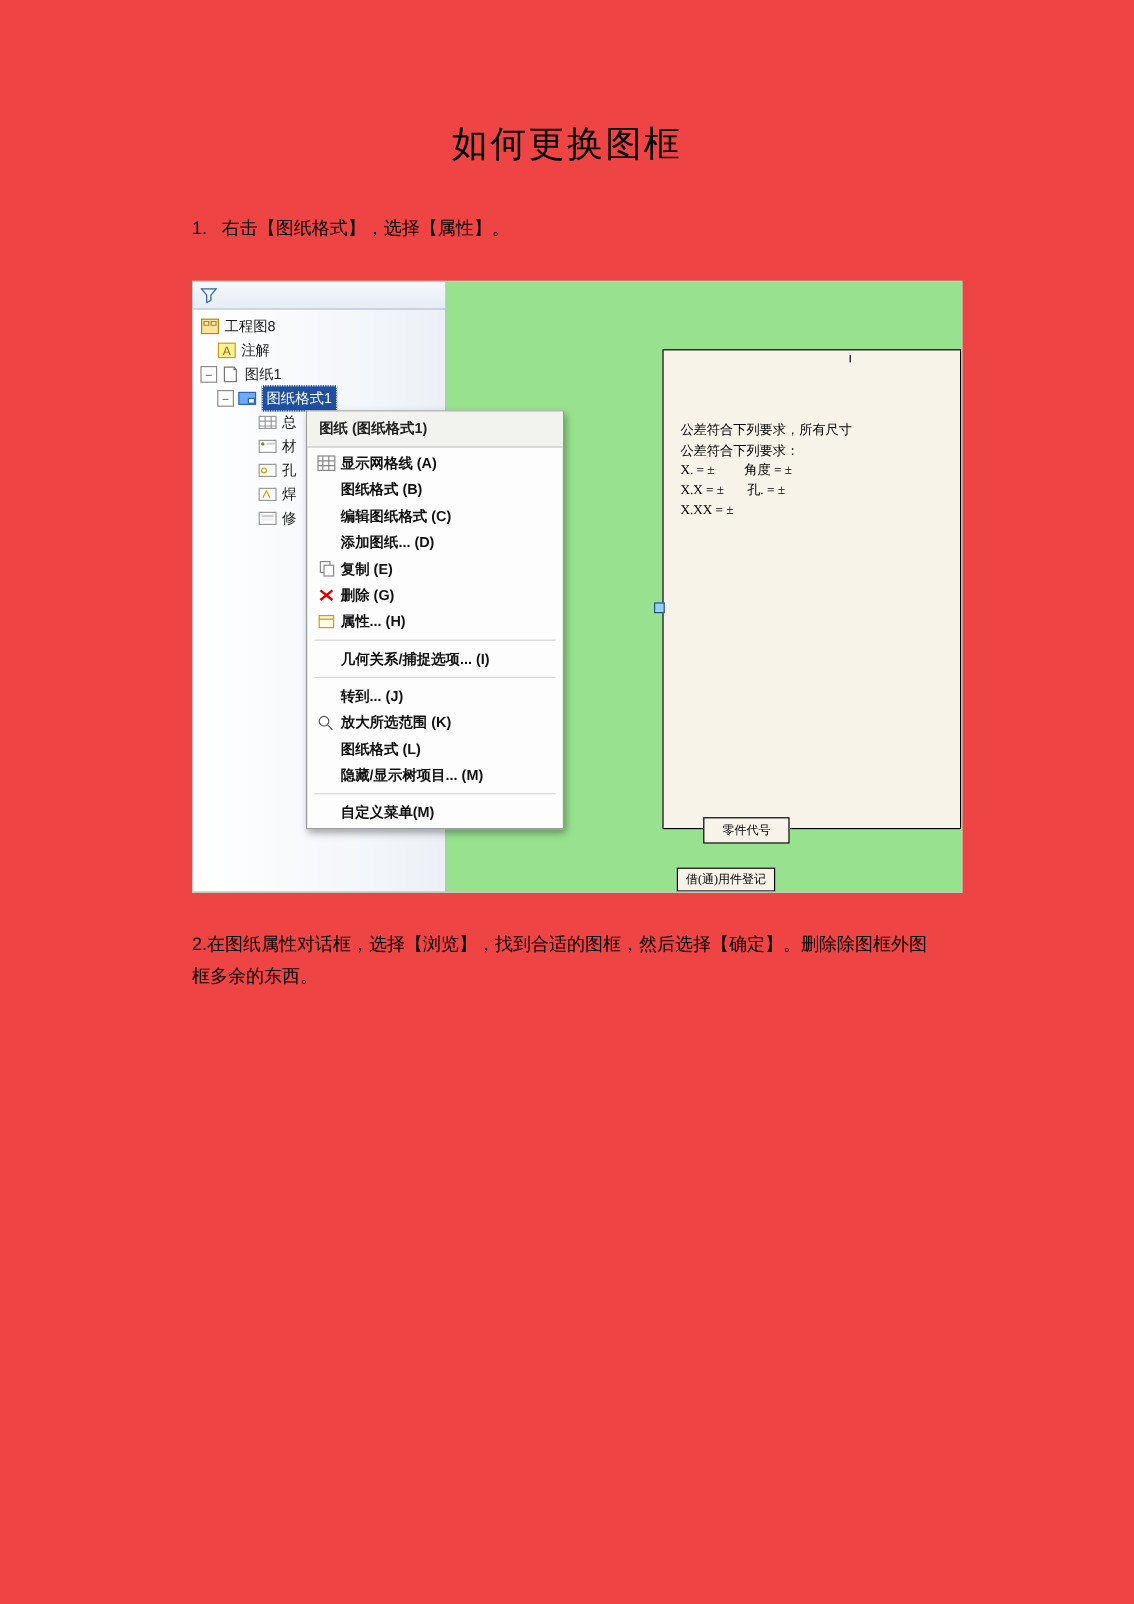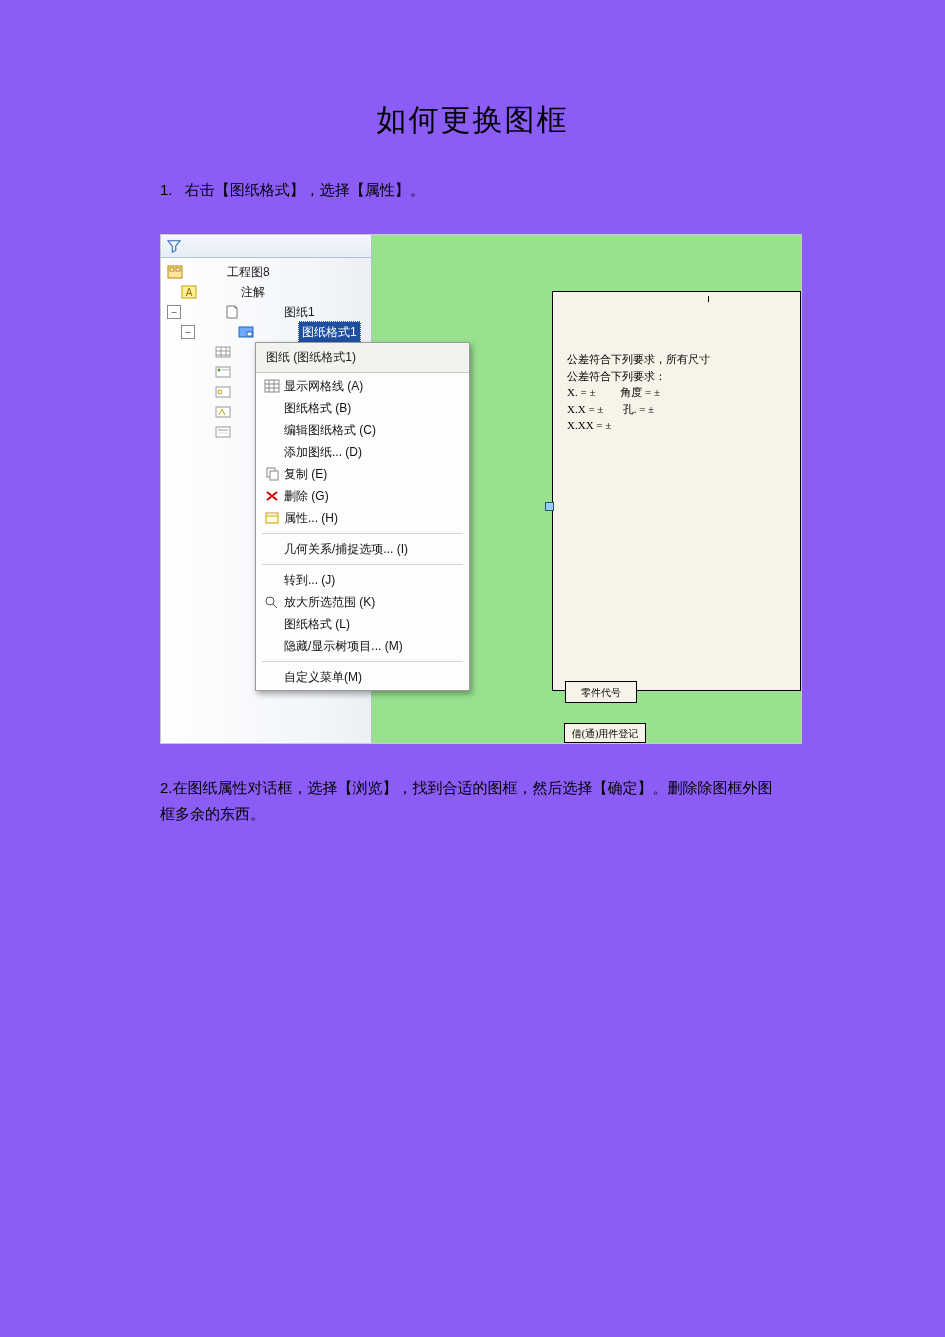--- a/index.html
+++ b/index.html
@@ -1,40 +1,40 @@
 <!DOCTYPE html>
 <html><head>
 <meta charset="utf-8">
 <style>
   html,body{margin:0;padding:0;background:#fff;font-family:"Microsoft YaHei","SimSun",Arial,sans-serif;color:#000;}
-  .page{width:945px;min-height:1337px;margin:0 auto;background:#8b5cf6;position:relative;}
+  .page{width:945px;min-height:1337px;margin:0 auto;background:#ef4444;position:relative;}
   .doc-title{font-size:30px;text-align:center;padding:100px 0 40px 0;letter-spacing:2px;}
   .step1{font-size:15px;margin:0 0 34px 160px;}
   .step1 .num{color:#000;margin-right:8px;}
   .step2{font-size:15px;margin:31px 160px 0 160px;line-height:1.7;}
   .shot{position:relative;margin-left:160px;width:640px;height:508px;background:#98e28f;overflow:hidden;border:1px solid #c9c9c9;}
   
   .tree-panel{position:absolute;left:0;top:0;width:210px;height:100%;background:linear-gradient(to right,#fff 0,#f3f6fa 70%,#ecf0f5 100%);border-right:1px solid #b2c0d1;}
   .tree-top{height:22px;background:linear-gradient(#f5f8fc,#e6edf5);border-bottom:1px solid #b2c0d1;display:flex;align-items:center;padding-left:6px;}
   .funnel{width:14px;height:14px;display:inline-flex;align-items:center;justify-content:center;color:#2a66b5;}
   .tree{padding:4px 4px 0 6px;font-size:12px;line-height:20px;color:#1a1a1a;}
-  .node{display:flex;align-items:center;height:20px;gap:40px;}
+  .node{display:flex;align-items:center;height:20px;}
   .exp{width:12px;height:12px;border:1px solid #8a8a8a;display:inline-flex;align-items:center;justify-content:center;font-size:9px;line-height:9px;color:#333;margin-right:3px;background:#fff;}
   .ico{width:16px;height:14px;margin-right:4px;display:inline-flex;align-items:center;justify-content:center;}
   .ico svg{width:16px;height:14px;}
   .sel{background:#1e4fa0;color:#fff;border:1px dotted #fff;padding:0 3px;}
   .ind1{padding-left:14px;}
   .ind3{padding-left:48px;}
   
   .ctx{position:absolute;left:94px;top:107px;width:213px;background:#fdfdfd;border:1px solid #9b9b9b;box-shadow:2px 3px 6px rgba(0,0,0,.35);font-size:12px;}
-  .ctx-title{background:#f2f2ef;border-bottom:1px solid #c8c8c0;padding:6px 10px;font-weight:normal;color:#222;}
+  .ctx-title{background:#f2f2ef;border-bottom:1px solid #c8c8c0;padding:6px 10px;font-weight:bold;color:#222;}
   .ctx ul{list-style:none;margin:0;padding:2px 0;}
   .ctx li{display:flex;align-items:center;height:22px;padding:0 10px 0 4px;}
   .ctx li .mi{width:24px;display:flex;align-items:center;justify-content:center;}
-  .ctx li .mt{flex:1;color:#111;}
+  .ctx li .mt{flex:1;color:#111;font-weight:bold;}
   .sep{height:0;border-top:1px solid #d6d6d0;margin:2px 6px;}
   
   .sheet{position:absolute;right:0;top:56px;width:247px;height:398px;background:#f7f3e9;border:1px solid #000;}
   .note-box{position:absolute;left:10px;top:55px;right:8px;padding:4px;font-size:11px;line-height:1.5;font-family:"KaiTi","SimSun",serif;}
   .bl{position:absolute;border:1px solid #000;background:#f7f3e9;font-size:10px;line-height:1.3;font-family:"SimSun",serif;display:flex;align-items:center;justify-content:center;text-align:center;}
   .marker{position:absolute;left:-8px;top:210px;width:7px;height:7px;border:1px solid #257;background:#9cf;}
   .tick{position:absolute;top:4px;left:155px;width:1px;height:6px;background:#000;}
 </style>
 </head>
 <body>
@@ -250,19 +250,19 @@
         <span>角度 = ±</span>
       </div>
       <div>
         <span>X.X = ±</span>
         &nbsp;&nbsp;&nbsp;&nbsp;&nbsp;
         <span>孔. = ±</span>
       </div>
       <div>X.XX = ±</div>
     </div>
   </div>
-  <div class="bl" style="right:164px;top:446px;width:70px;height:20px;text-align:right;">零件代号</div>
+  <div class="bl" style="right:143px;top:446px;width:70px;height:20px;text-align:right;">零件代号</div>
   <div class="bl" style="right:155px;top:488px;width:80px;height:18px;">借(通)用件登记</div>
 </div>
 
 <p class="step2">2.在图纸属性对话框，选择【浏览】，找到合适的图框，然后选择【确定】。删除除图框外图框多余的东西。</p>
 
 </div>
 
 </body></html>

